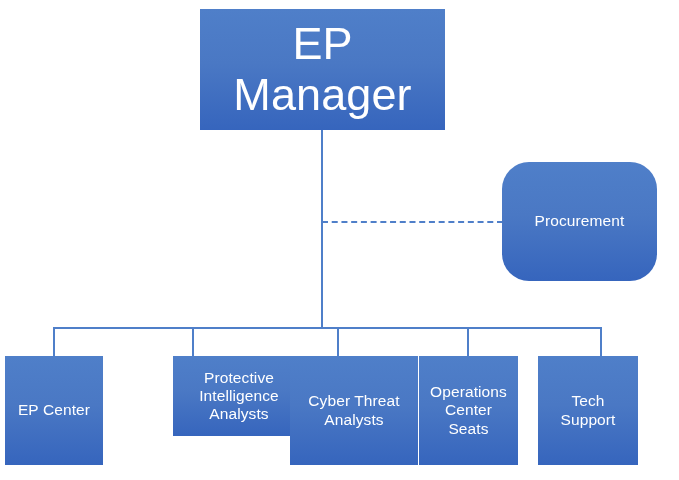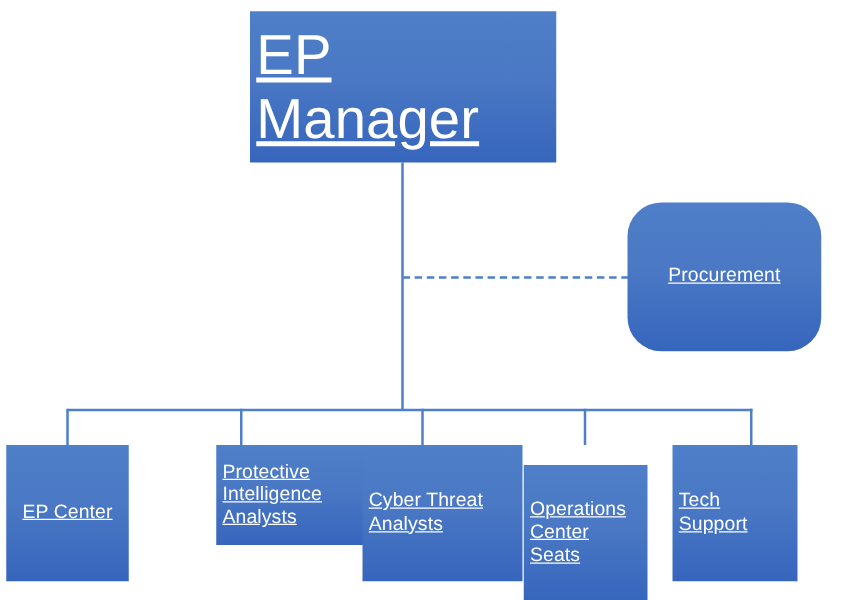--- a/index.html
+++ b/index.html
@@ -19,28 +19,28 @@
     overflow: hidden;
   }
 
   
   .node {
     position: absolute;
     box-sizing: border-box;
     display: flex;
     align-items: center;
     justify-content: center;
+    text-align: center;
     color: #ffffff;
     background: linear-gradient(180deg, #4f7fc9 0%, #4a78c4 45%, #3665bd 100%);
     line-height: 1.18;
     padding: 2px 5px;
     letter-spacing: 0.1px;
     white-space: pre-line;
     user-select: none;
-    text-decoration: underline;
   }
 
   .node-root {
     font-size: 45px;
     font-weight: 400;
     line-height: 1.12;
   }
 
   .node-side {
     font-size: 15.5px;
@@ -85,17 +85,17 @@
   <div class="conn conn-v" style="left:337px; top:327px; width:2px; height:29px;"></div>
   <div class="conn conn-v" style="left:467px; top:327px; width:2px; height:29px;"></div>
   <div class="conn conn-v" style="left:600px; top:327px; width:2px; height:29px;"></div>
 
   <div class="node node-leaf" style="left:5px; top:356px; width:98px; height:109px;">EP Center</div>
 
   <div class="node node-leaf" style="left:137px; top:356px; width:132px; height:80px;margin-left:36px;">Protective Intelligence Analysts</div>
 
   <div class="node node-leaf" style="left:274px; top:356px; width:128px; height:109px;margin-left:16px;">Cyber Threat Analysts</div>
 
-  <div class="node node-leaf" style="left:419px; top:356px; width:99px; height:109px;margin-top:16px;">Operations Center Seats</div>
+  <div class="node node-leaf" style="left:419px; top:356px; width:99px; height:109px;">Operations Center Seats</div>
 
   <div class="node node-leaf" style="left:538px; top:356px; width:100px; height:109px;">Tech Support</div>
 
 </div>
 
 </body></html>

